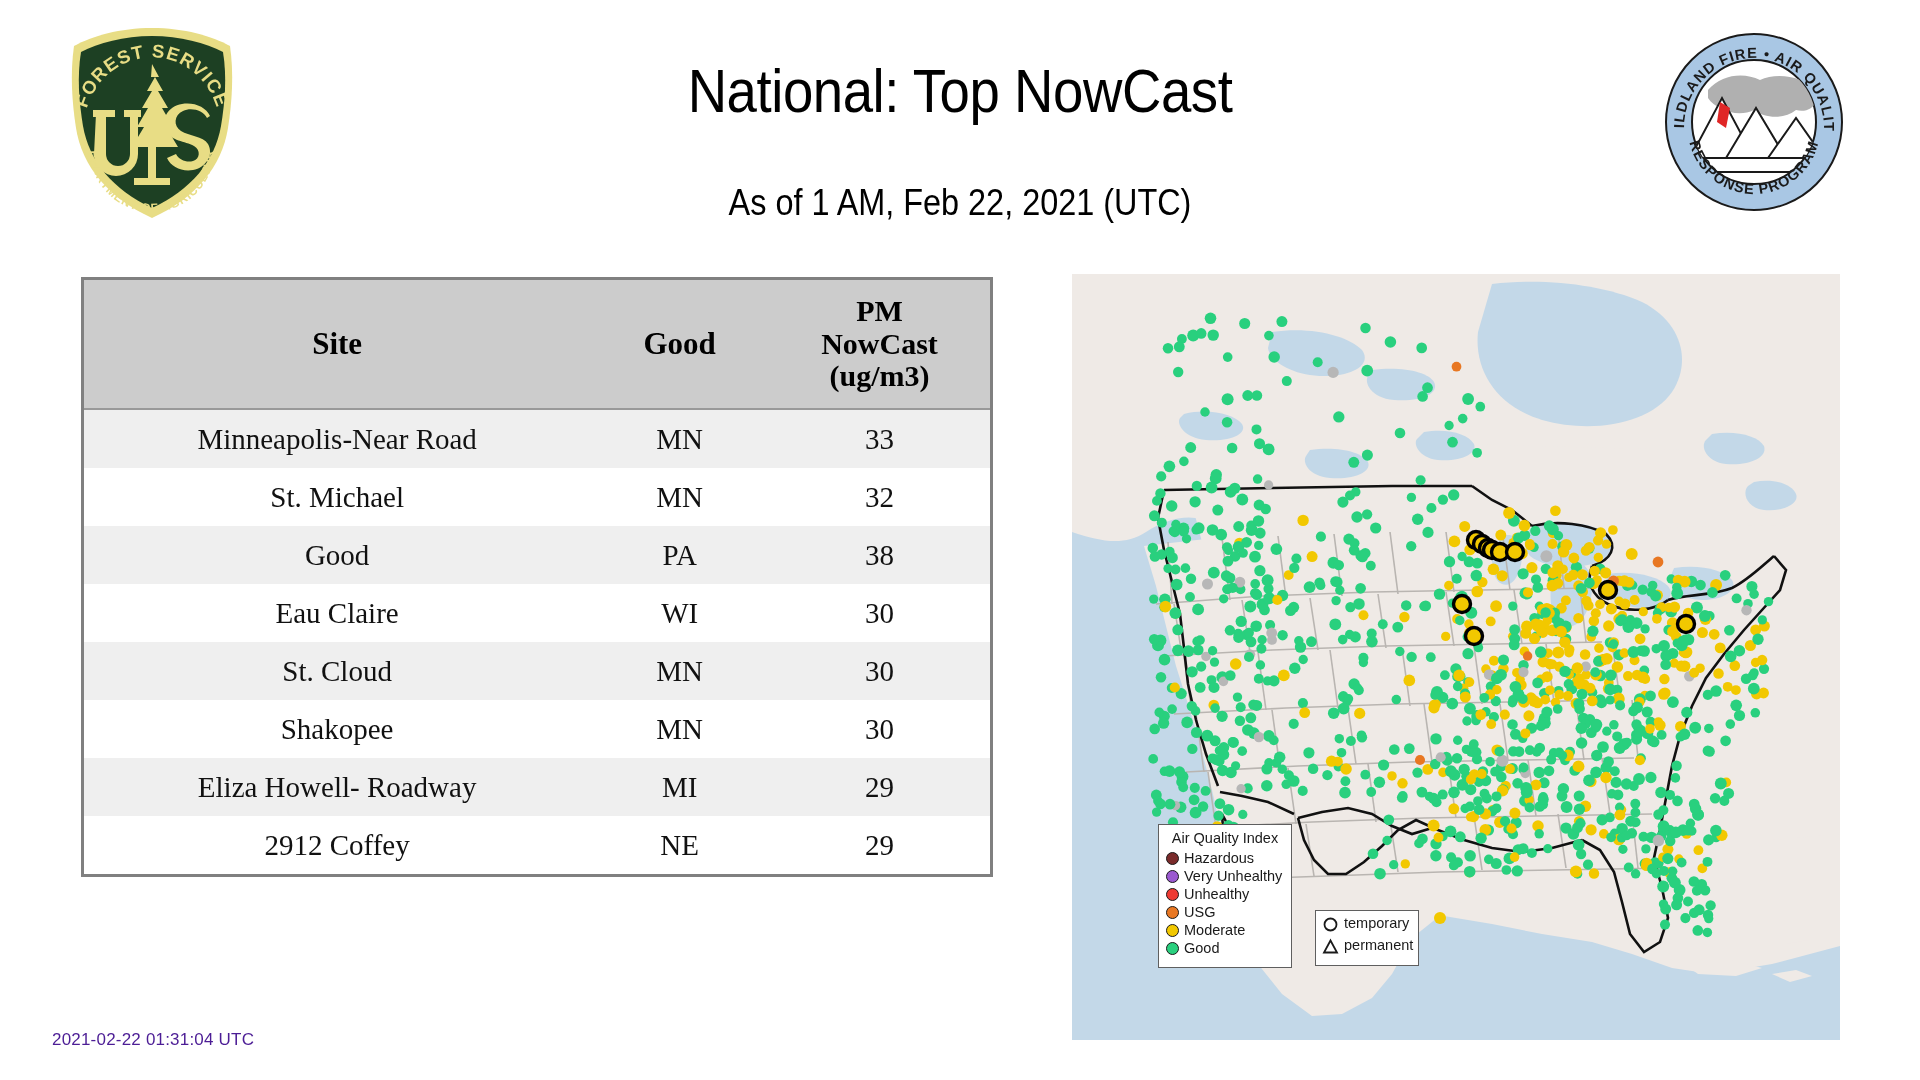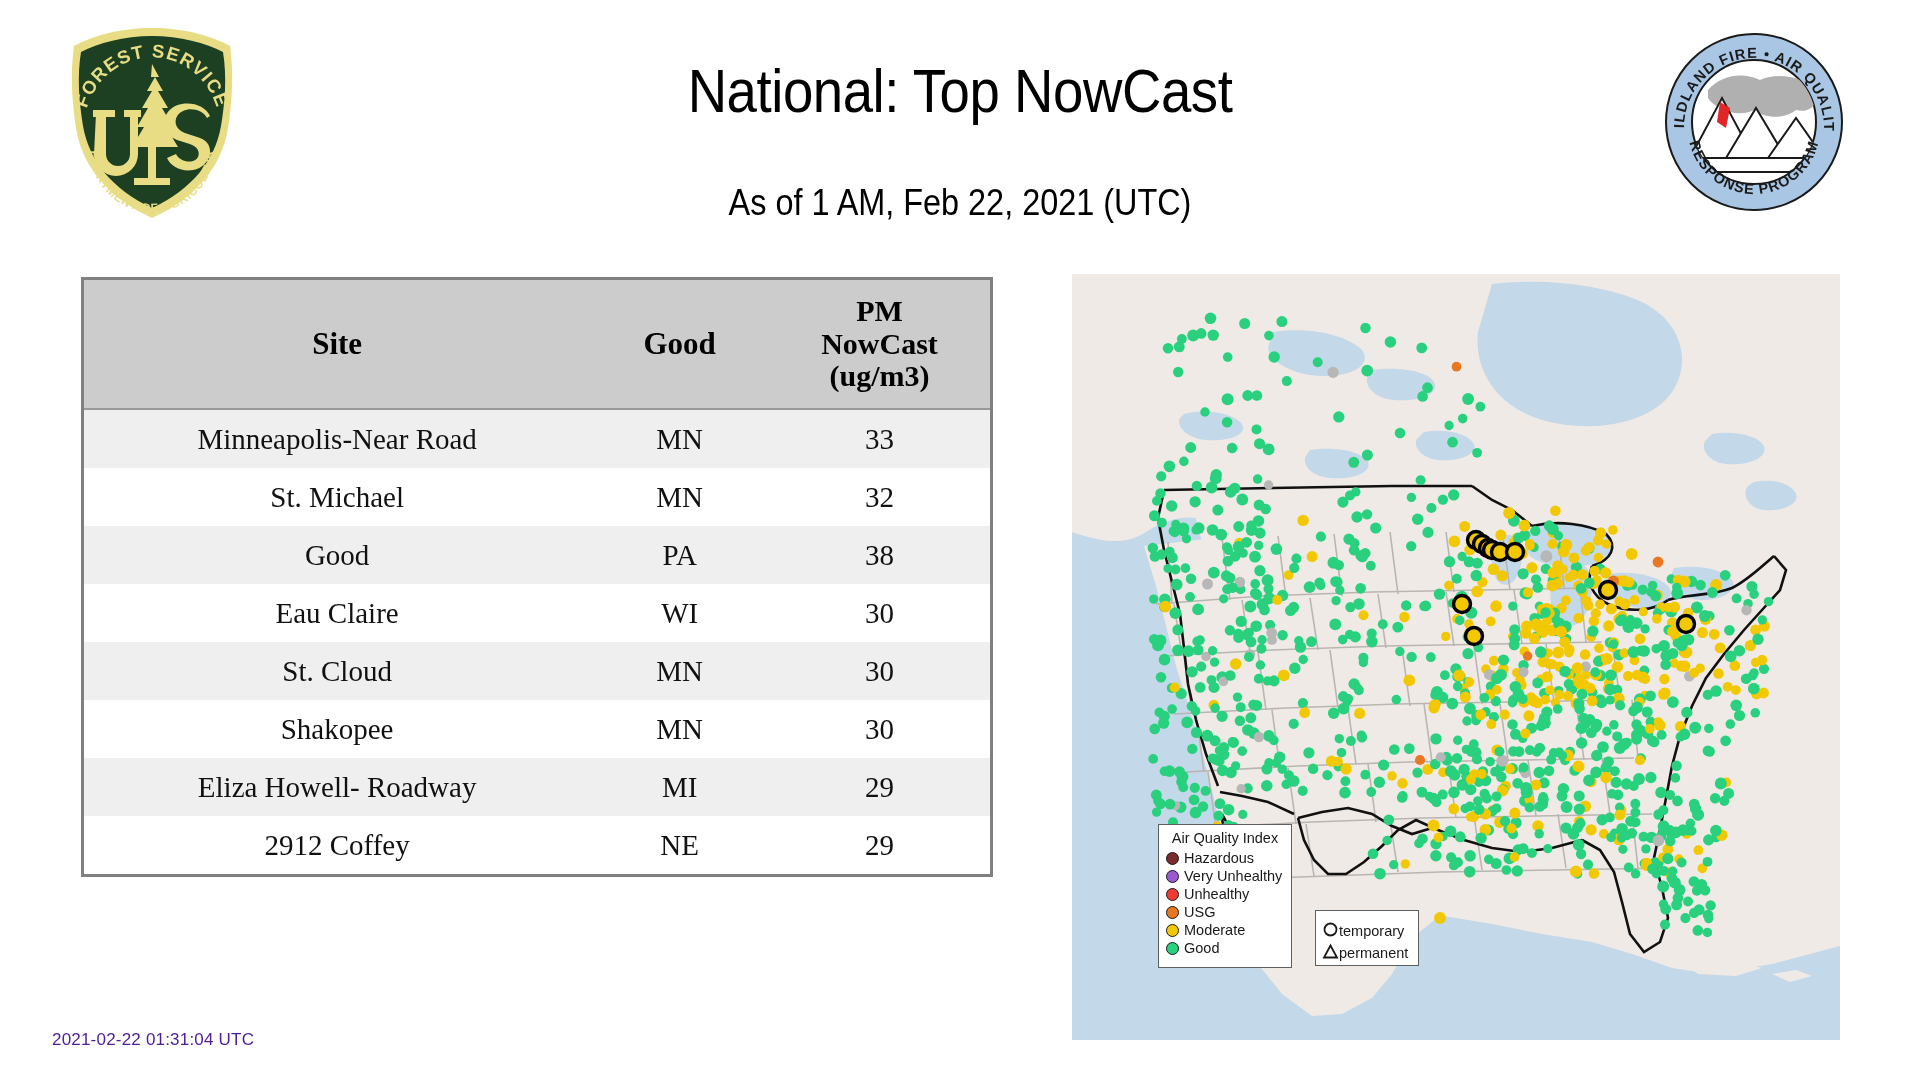--- a/index.html
+++ b/index.html
@@ -177,22 +177,23 @@
   }
   #shape-legend {
     left: 1315px;
     top: 910px;
     width: 104px;
     height: 56px;
     padding: 5px 6px;
   }
   .shape-row {
     display: flex;
-    align-items: flex-end;
+    align-items: flex-start;
     height: 22px;
+    gap: 5px;
   }
   .shape-glyph {
     width: 17px;
     height: 17px;
     flex: 0 0 auto;
   }
   .shape-label {
     font-family: "Liberation Sans", sans-serif;
     font-size: 14.5px;
     color: #1a1a1a;

